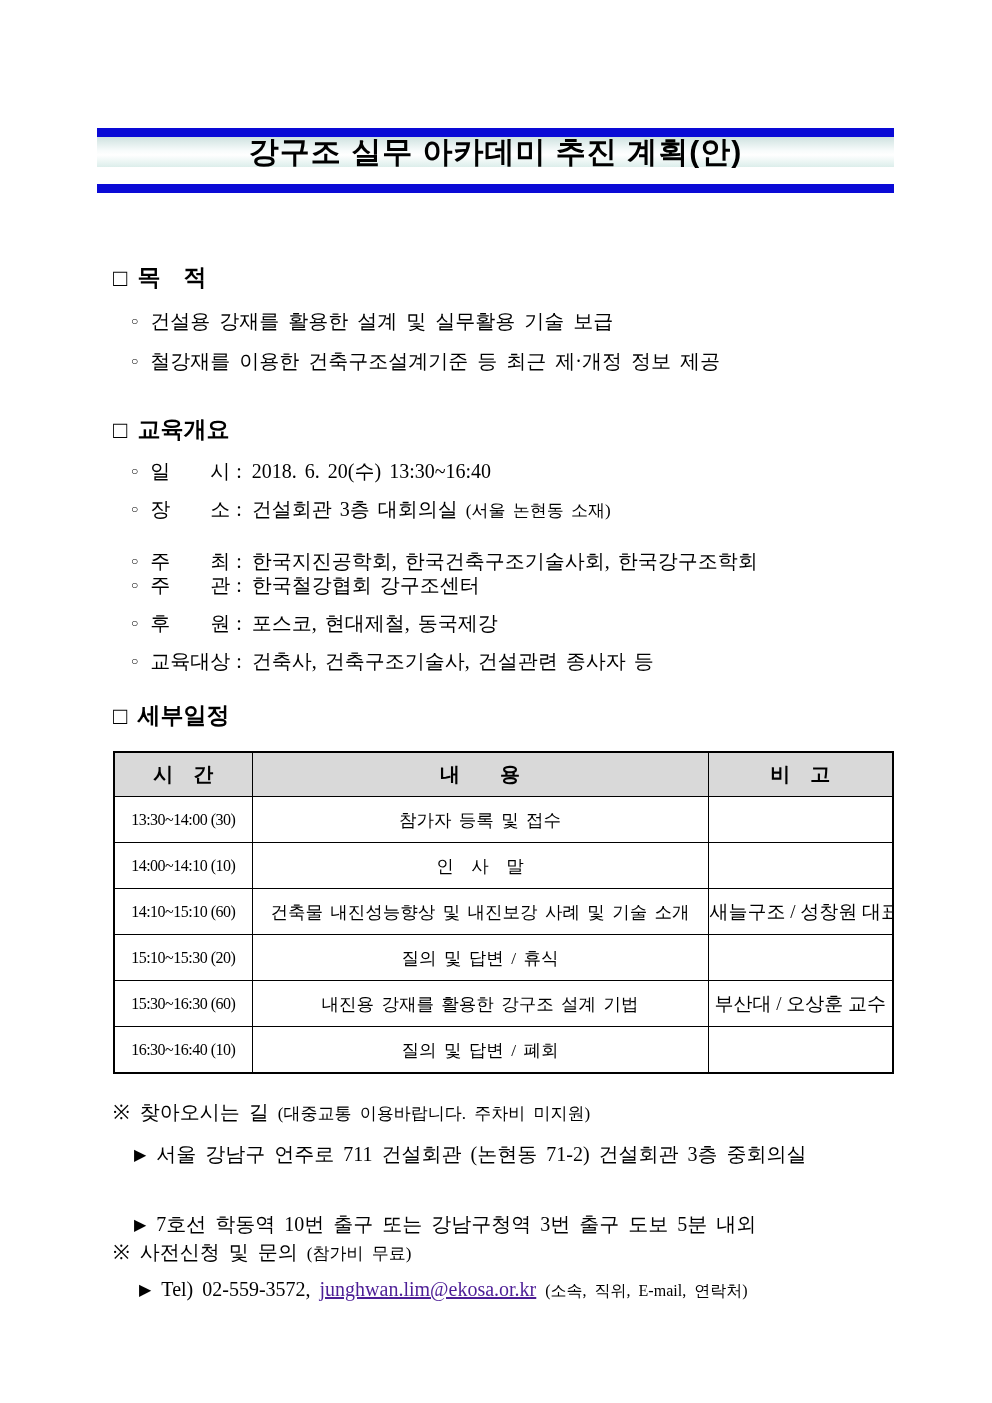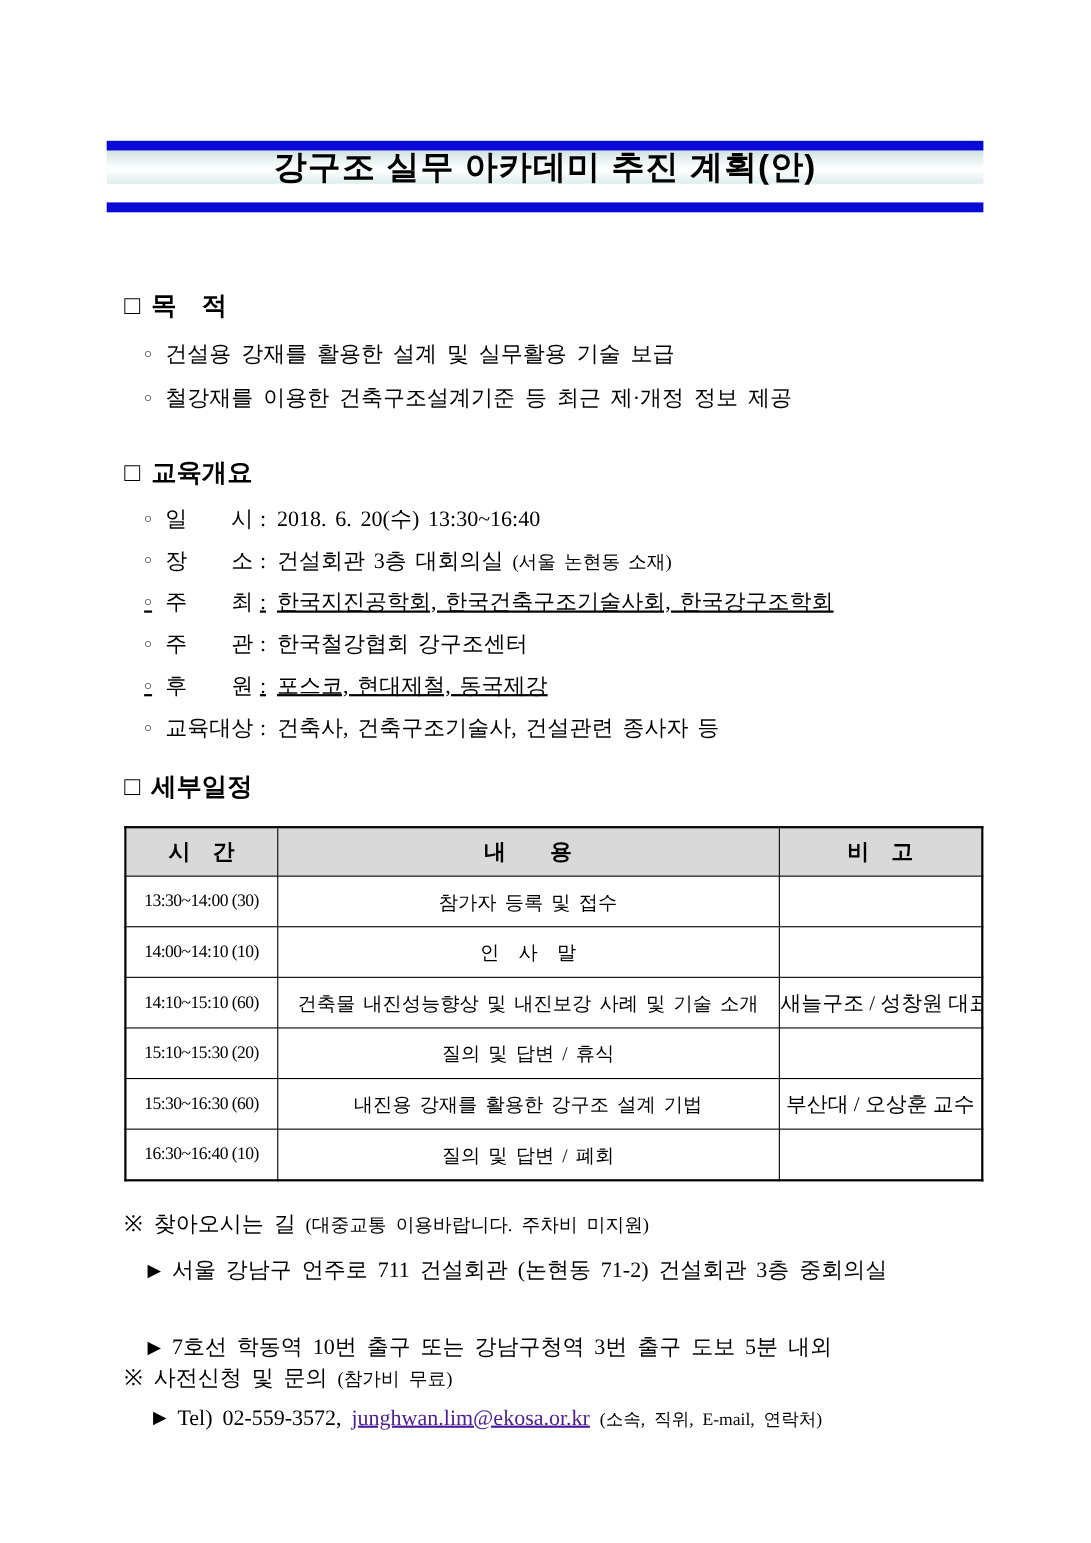--- a/index.html
+++ b/index.html
@@ -149,27 +149,27 @@
     <span class="checkbox-glyph">□</span>
     <span>교육개요</span>
   </div>
 
   <div class="ov-line" style="top:458px;">
     <span class="obullet">○</span><span class="ov-label">일　　시</span><span class="ov-colon">:</span><span>2018. 6. 20(수) 13:30~16:40</span>
   </div>
   <div class="ov-line" style="top:496px;">
     <span class="obullet">○</span><span class="ov-label">장　　소</span><span class="ov-colon">:</span><span>건설회관 3층 대회의실</span> <span class="small-note">(서울 논현동 소재)</span>
   </div>
-  <div class="ov-line" style="top:534px;text-decoration:underline;">
+  <div class="ov-line" style="top:548px;">
     <span class="obullet">○</span><span class="ov-label">주　　최</span><span class="ov-colon">:</span><span>한국지진공학회, 한국건축구조기술사회, 한국강구조학회</span>
   </div>
   <div class="ov-line" style="top:572px;">
     <span class="obullet">○</span><span class="ov-label">주　　관</span><span class="ov-colon">:</span><span>한국철강협회 강구조센터</span>
   </div>
-  <div class="ov-line" style="top:610px;text-decoration:underline;">
+  <div class="ov-line" style="top:610px;">
     <span class="obullet">○</span><span class="ov-label">후　　원</span><span class="ov-colon">:</span><span>포스코, 현대제철, 동국제강</span>
   </div>
   <div class="ov-line" style="top:648px;">
     <span class="obullet">○</span><span class="ov-label">교육대상</span><span class="ov-colon">:</span><span>건축사, 건축구조기술사, 건설관련 종사자 등</span>
   </div>
 
   <div class="sec-heading" style="top:700px;">
     <span class="checkbox-glyph">□</span>
     <span>세부일정</span>
   </div>

